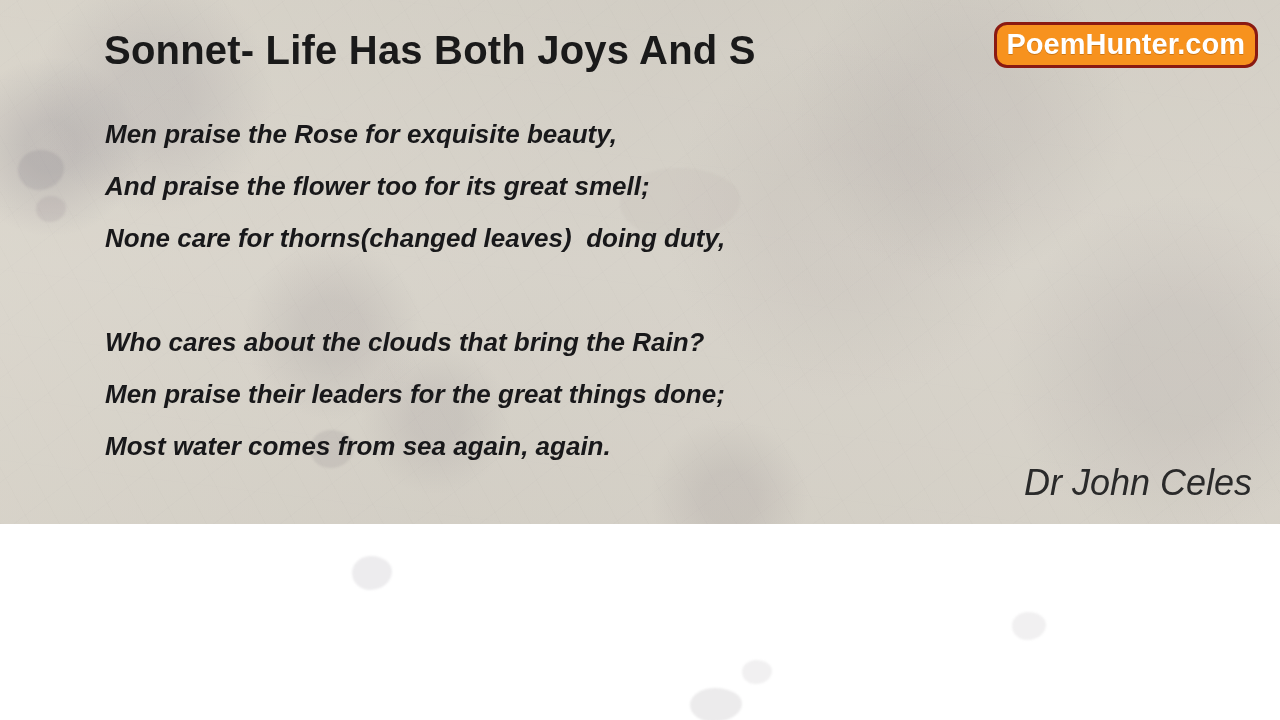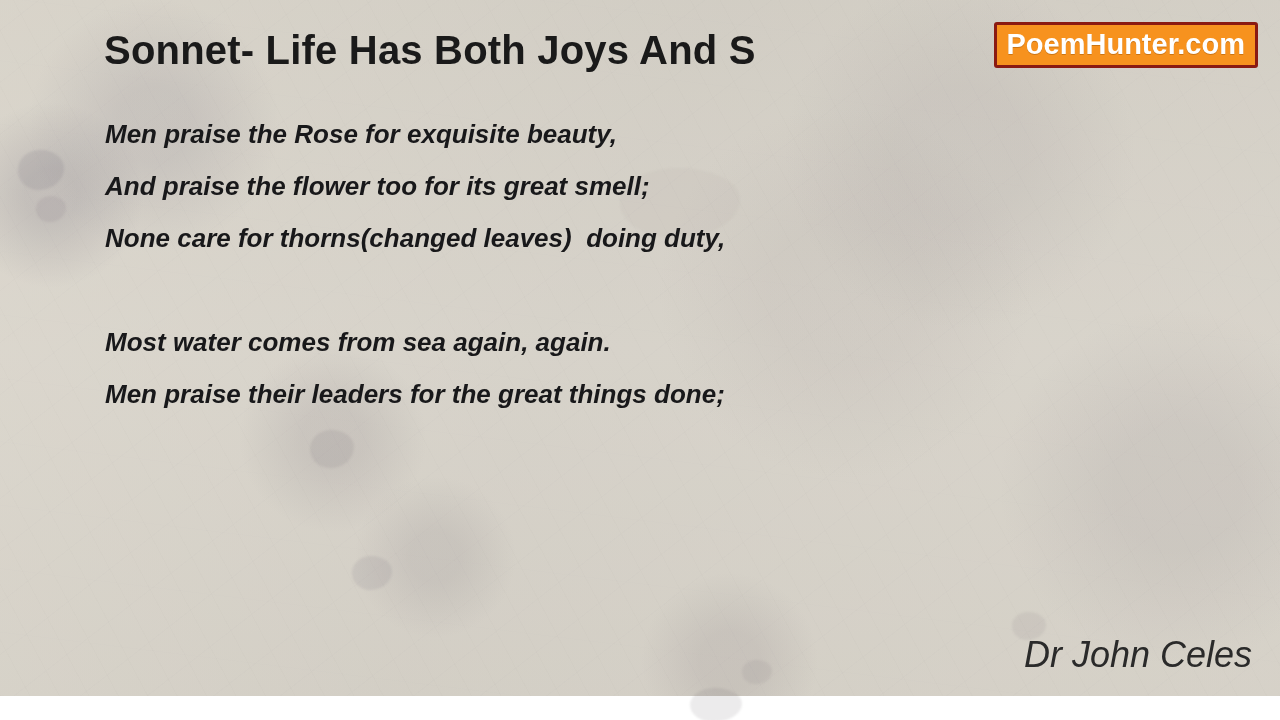--- a/index.html
+++ b/index.html
@@ -9,21 +9,21 @@
   body {
     width: 1280px;
     height: 720px;
     overflow: hidden;
     font-family: "Liberation Sans", sans-serif;
   }
 
   .page {
     position: relative;
     width: 1280px;
-    height: 696px;
+    height: 524px;
     background: #d9d5cc;
     background-image:
       radial-gradient(circle at 12% 18%, rgba(120,115,130,0.16) 0 3%, rgba(0,0,0,0) 10%),
       radial-gradient(circle at 4% 28%, rgba(110,105,120,0.20) 0 2%, rgba(0,0,0,0) 7%),
       radial-gradient(circle at 26% 63%, rgba(120,112,120,0.14) 0 3%, rgba(0,0,0,0) 9%),
       radial-gradient(circle at 34% 80%, rgba(120,112,120,0.13) 0 2.5%, rgba(0,0,0,0) 8%),
       radial-gradient(circle at 57% 95%, rgba(125,115,120,0.14) 0 3%, rgba(0,0,0,0) 9%),
       radial-gradient(circle at 75% 22%, rgba(128,120,128,0.10) 0 6%, rgba(0,0,0,0) 16%),
       radial-gradient(circle at 92% 70%, rgba(128,120,128,0.12) 0 5%, rgba(0,0,0,0) 14%),
       radial-gradient(circle at 66% 42%, rgba(150,140,140,0.10) 0 8%, rgba(0,0,0,0) 20%),
@@ -68,21 +68,21 @@
     letter-spacing: 0.2px;
     white-space: nowrap;
   }
 
   .watermark {
     position: absolute;
     right: 22px;
     top: 22px;
     background: #f7921e;
     border: 3px solid #8a1a12;
-    border-radius: 3px;
+    border-radius: 13px;
     padding: 5px 10px 6px 10px;
     font-size: 29px;
     font-weight: bold;
     color: #ffffff;
     font-family: "Liberation Sans", sans-serif;
     line-height: 1;
     text-shadow: 0 1px 0 rgba(120,60,0,0.35);
     white-space: nowrap;
   }
 
@@ -131,18 +131,19 @@
 
   <div class="title">Sonnet- Life Has Both Joys And S</div>
 
   <div class="watermark">PoemHunter.com</div>
 
   <div class="poem">
     <div class="line">Men praise the Rose for exquisite beauty,</div>
     <div class="line">And praise the flower too for its great smell;</div>
     <div class="line">None care for thorns(changed leaves)  doing duty,</div>
     <div class="line blank"></div>
+    <div class="line">Who cares about the clouds that bring the Rain?</div>
+    <div class="line">Men praise their leaders for the great things done;</div>
     <div class="line">Most water comes from sea again, again.</div>
-    <div class="line">Men praise their leaders for the great things done;</div>
   </div>
 
   <div class="author">Dr John Celes</div>
 </div>
 
 </body></html>

